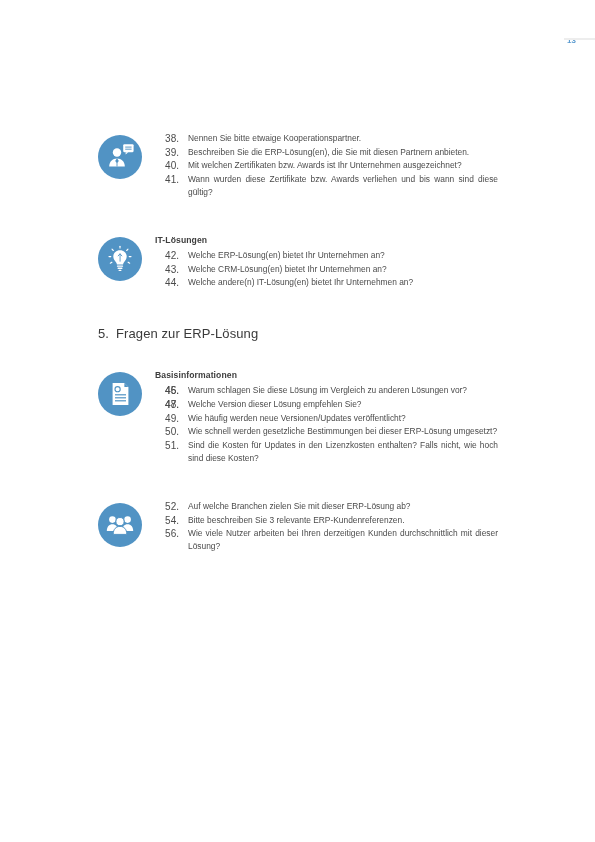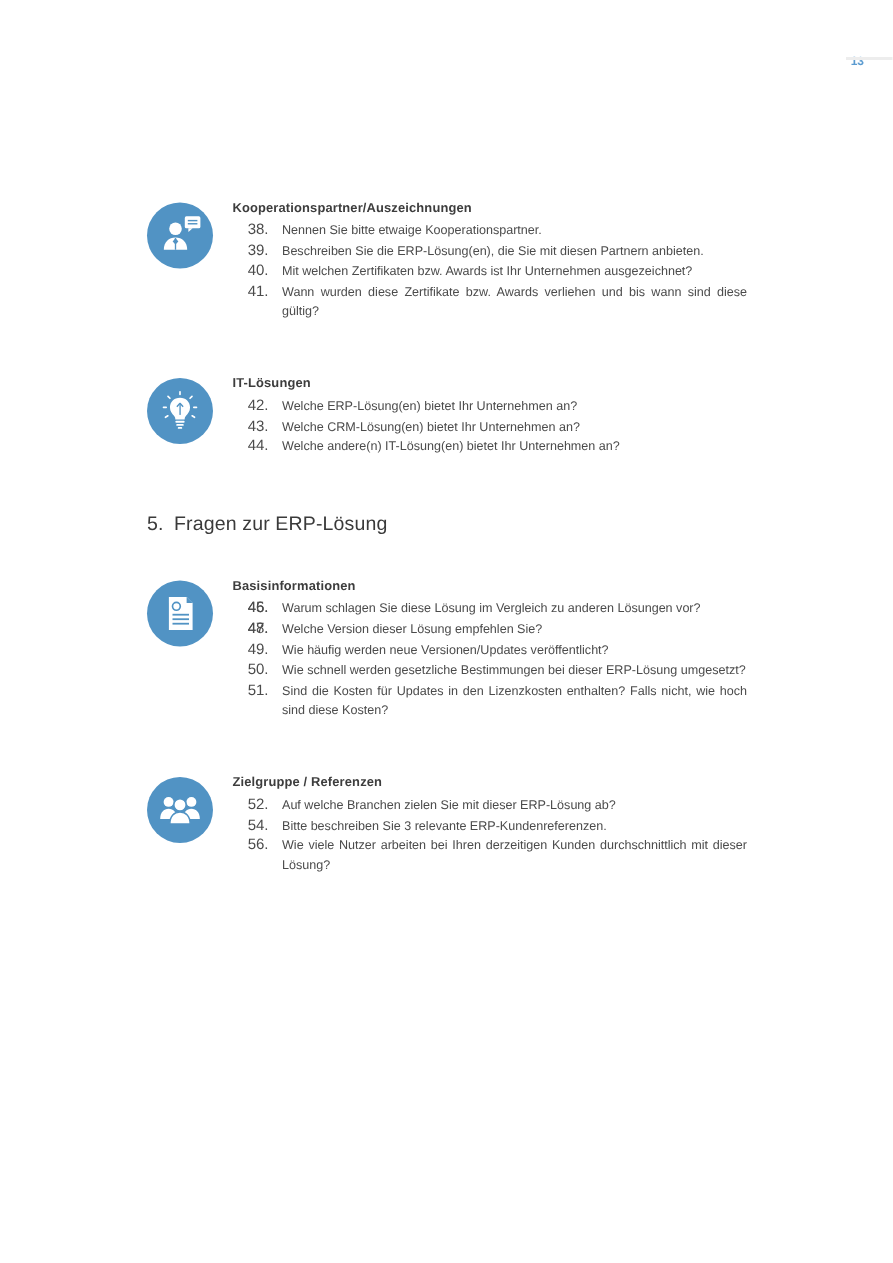--- a/index.html
+++ b/index.html
@@ -143,21 +143,20 @@
         <circle cx="12" cy="10.5" r="4.2" fill="#ffffff"></circle>
         <path d="M4.2 24.5 C4.2 19.4 7.6 16.4 12 16.4 C16.4 16.4 19.8 19.4 19.8 24.5 Z" fill="#ffffff"></path>
         <path d="M12 16.6 L12 24.5" stroke="#5193c4" stroke-width="0.9" fill="none"></path>
         <path d="M12 16.6 L10.1 19.0 L12 21.0 L13.9 19.0 Z" fill="#5193c4"></path>
         <rect x="18.2" y="2.2" width="10.4" height="8" rx="1.1" fill="#ffffff"></rect>
         <path d="M20.6 10.2 L20.6 12.6 L23.4 10.2 Z" fill="#ffffff"></path>
         <rect x="20.2" y="4.6" width="6.4" height="0.95" fill="#5193c4"></rect>
         <rect x="20.2" y="6.7" width="6.4" height="0.95" fill="#5193c4"></rect>
       </svg>
     </div>
-    <div class="block-title">Kooperationspartner/Auszeichnungen</div>
     <ul class="qlist">
       <li class="qitem nojustify">
         <span class="qnum">38.</span>
         <span>Nennen Sie bitte etwaige Kooperationspartner.</span>
       </li>
       <li class="qitem">
         <span class="qnum">39.</span>
         <span>Beschreiben Sie die ERP-Lösung(en), die Sie mit diesen Partnern anbieten.</span>
       </li>
       <li class="qitem">
@@ -266,21 +265,20 @@
     <div class="block-icon">
       <svg width="30" height="30" viewBox="0 0 30 30" aria-hidden="true">
         <circle cx="7.4" cy="9.6" r="3.3" fill="#ffffff"></circle>
         <path d="M1.8 21.0 C1.8 16.6 4.2 14.2 7.4 14.2 C10.6 14.2 13.0 16.6 13.0 21.0 Z" fill="#ffffff"></path>
         <circle cx="22.6" cy="9.6" r="3.3" fill="#ffffff"></circle>
         <path d="M17.0 21.0 C17.0 16.6 19.4 14.2 22.6 14.2 C25.8 14.2 28.2 16.6 28.2 21.0 Z" fill="#ffffff"></path>
         <circle cx="15" cy="11.6" r="4.1" fill="#ffffff" stroke="#5193c4" stroke-width="1.0"></circle>
         <path d="M8.2 24.4 C8.2 19.0 11.2 16.4 15 16.4 C18.8 16.4 21.8 19.0 21.8 24.4 Z" fill="#ffffff" stroke="#5193c4" stroke-width="1.0"></path>
       </svg>
     </div>
-    <div class="block-title">Zielgruppe / Referenzen</div>
     <ul class="qlist">
       <li class="qitem nojustify">
         <span class="qnum">52.</span>
         <span>Auf welche Branchen zielen Sie mit dieser ERP-Lösung ab?</span>
       </li>
       <li class="qitem nojustify">
         <span class="qnum">54.</span>
         <span>Bitte beschreiben Sie 3 relevante ERP-Kundenreferenzen.</span>
       </li>
       <li class="qitem">

